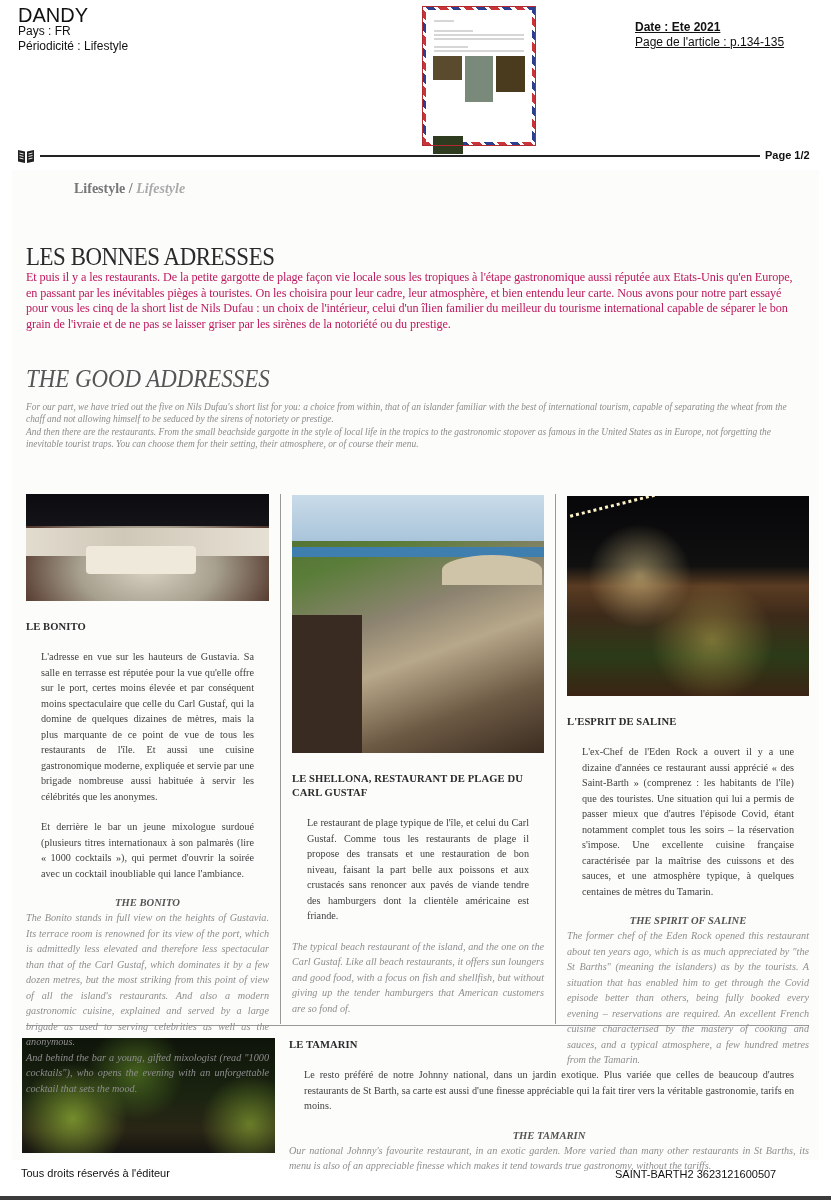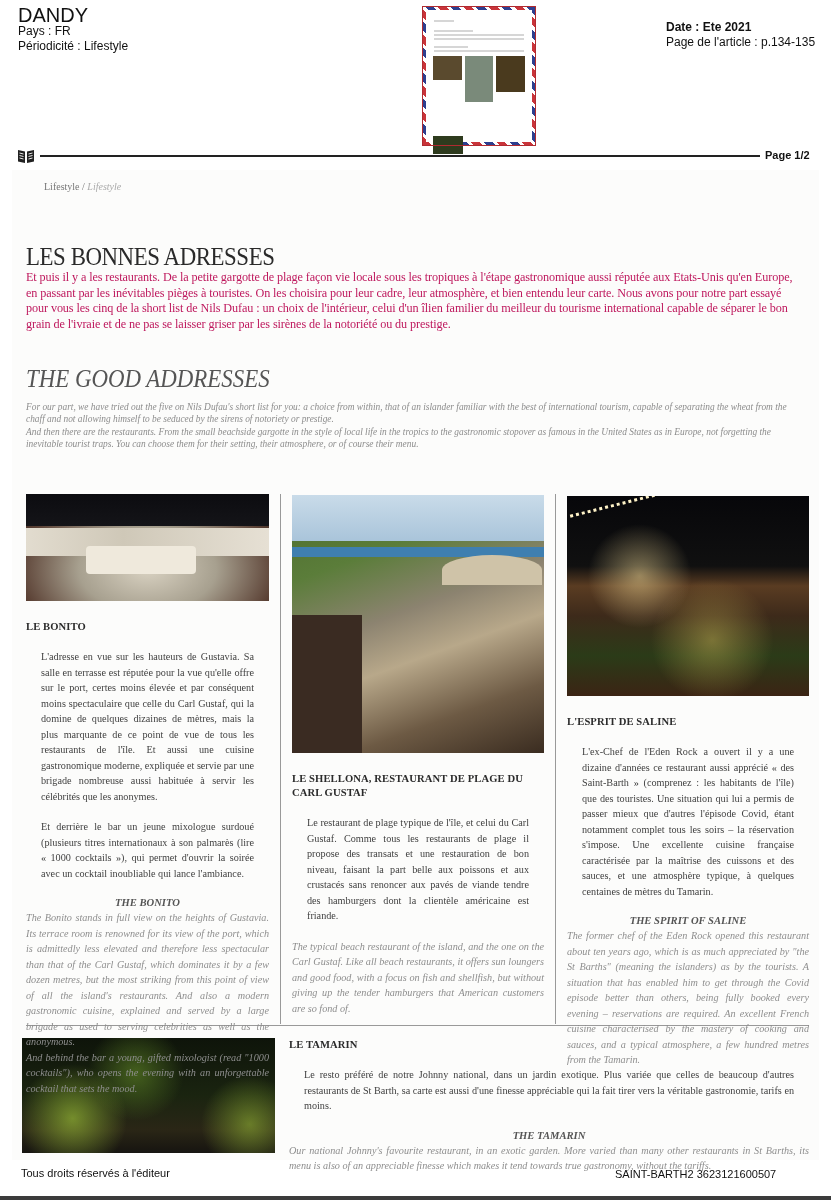--- a/index.html
+++ b/index.html
@@ -3,21 +3,21 @@
 <meta charset="utf-8">
 <style>
   * { box-sizing: border-box; margin: 0; padding: 0; }
   html, body { width: 831px; height: 1200px; background: #ffffff; overflow: hidden; }
   body { position: relative; font-family: "Liberation Sans", sans-serif; color: #111; }
 
   
   .hdr-left { position: absolute; left: 18px; top: 6px; }
   .hdr-left .pub { font-size: 20px; line-height: 18px; }
   .hdr-left .meta { font-size: 12px; line-height: 15px; }
-  .hdr-right { position: absolute; left: 666px; top: 20px; }
+  .hdr-right { position: absolute; left: 635px; top: 20px; text-decoration: underline; }
   .hdr-right .date { font-size: 12px; font-weight: bold; line-height: 15px; }
   .hdr-right .pg { font-size: 12px; line-height: 15px; }
 
   .thumb {
     position: absolute; left: 423px; top: 7px; width: 112px; height: 138px;
     background: #fff; padding: 4px;
     border: 3px solid transparent;
     background-image:
       linear-gradient(#fff,#fff),
       repeating-linear-gradient(45deg,#c9343a 0 6px,#fff 6px 9px,#2e3f8f 9px 15px,#fff 15px 18px);
@@ -35,21 +35,21 @@
   .rule-icon { position: absolute; left: 17px; top: 148px; width: 18px; height: 16px; }
   .rule { position: absolute; left: 40px; top: 155px; width: 720px; height: 2px; background: #222; }
   .page-num { position: absolute; left: 765px; top: 149px; font-size: 11px; font-weight: bold; }
 
   
   .mag {
     position: absolute; left: 12px; top: 170px; width: 807px; height: 990px;
     background: #fcfcfb;
     font-family: "Liberation Serif", serif; color: #333;
   }
-  .section { position: absolute; left: 32px; top: 11px; font-size: 10px; color: #777; }
+  .section { position: absolute; left: 62px; top: 11px; font-size: 14px; color: #777; font-weight: bold; }
   .section i { color: #aaa; }
 
   .h-fr { position: absolute; left: 14px; top: 72px; font-size: 26px; color: #2a2a2a; letter-spacing: -0.5px; font-weight: normal; transform: scaleX(0.88); transform-origin: left; white-space: nowrap; }
   .p-fr { position: absolute; left: 14px; top: 100px; width: 780px; font-size: 12.2px; line-height: 15.6px; color: #be185d; letter-spacing: -0.1px; }
 
   .h-en { position: absolute; left: 14px; top: 194px; font-size: 26px; color: #555; font-style: italic; font-weight: normal; transform: scaleX(0.88); transform-origin: left; white-space: nowrap; }
   .p-en { position: absolute; left: 14px; top: 231px; width: 780px; font-size: 9.4px; line-height: 12.4px; color: #8c8c8c; font-style: italic; }
 
   .col-rule { position: absolute; width: 1px; background: #999; }
   .h-rule { position: absolute; height: 1px; background: #999; }

